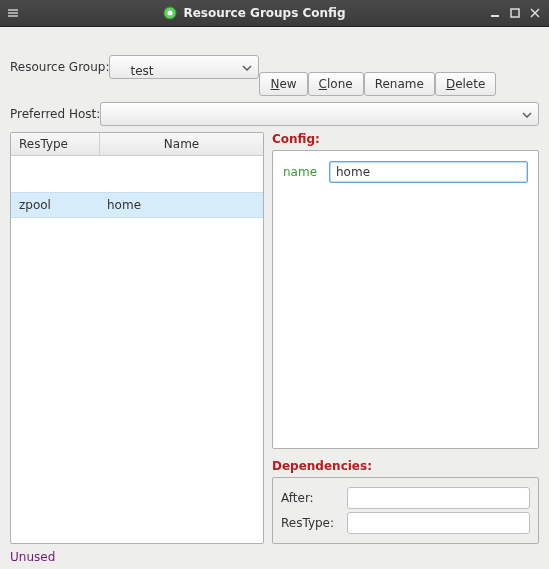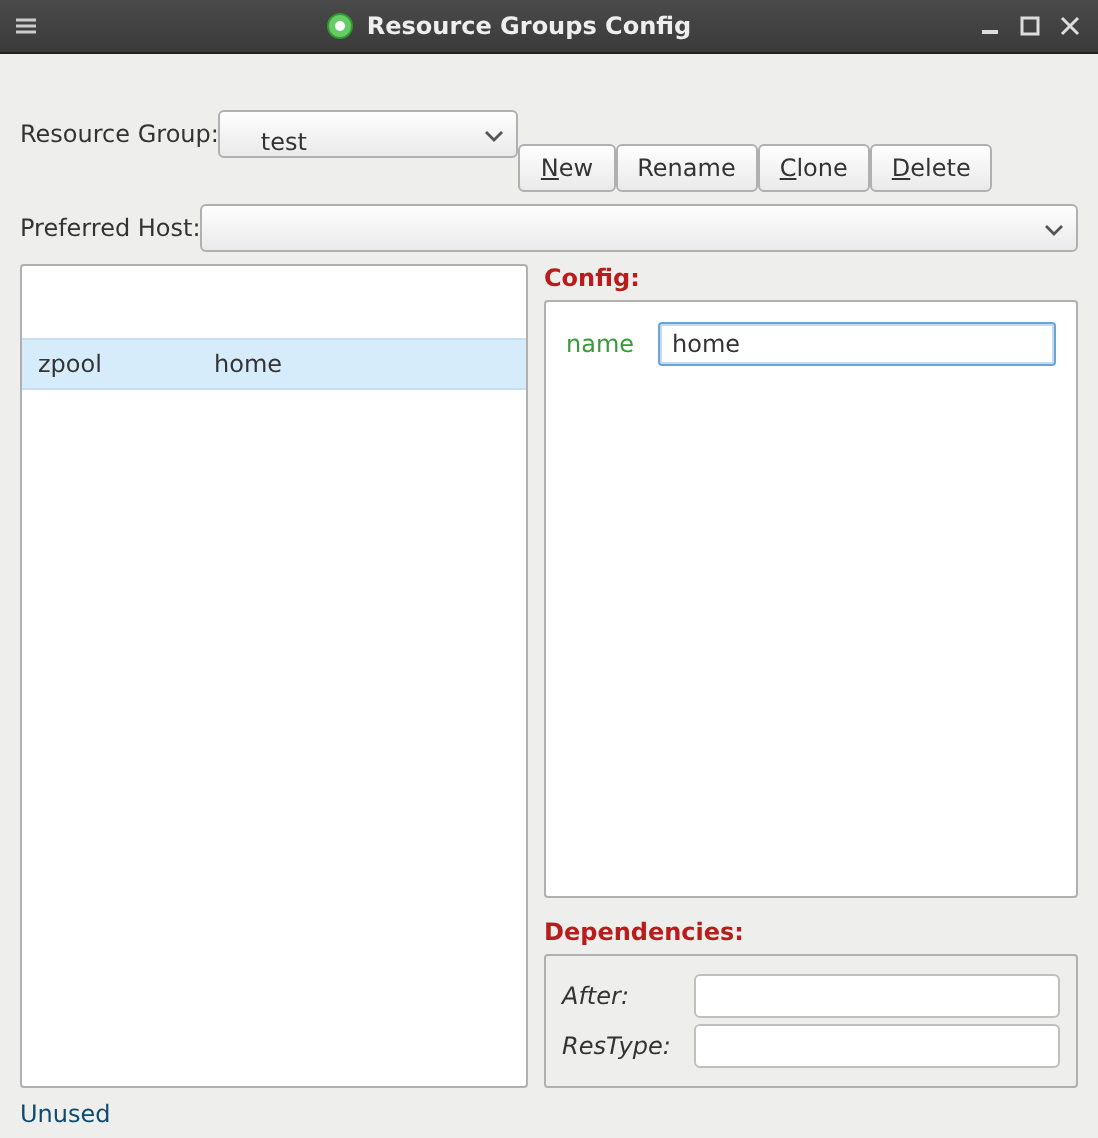--- a/index.html
+++ b/index.html
@@ -198,39 +198,38 @@
   }
   .dep-row {
     display: flex;
     align-items: center;
     gap: 6px;
     margin: 3px 0;
   }
   .dep-row .dlabel {
     width: 60px;
     color: #333;
-    font-style: italic;
   }
   .dep-input {
     flex: 1;
     height: 22px;
     border: 1px solid #bfbfbf;
     border-radius: 3px;
     background: #fff;
     box-sizing: border-box;
     padding: 0 6px;
     font-family: inherit;
     font-size: 12px;
   }
   .footer {
     display: flex;
     align-items: center;
     padding-top: 6px;
   }
-  .footer .status { color: #0c4a6e; }
+  .footer .status { color: #701a75; }
   .footer .spacer { flex: 1; }
   .save-ring {
     border: 3px solid #e02020;
     border-radius: 50% / 60%;
     padding: 2px 3px;
     box-shadow: 0 0 2px rgba(224,32,32,0.6);
   }
 </style>
 </head>
 <body>
@@ -276,24 +275,24 @@
       <span class="arrow">
         <svg width="10" height="6">
             <path d="M1 1l4 4 4-4" fill="none" stroke="#555" stroke-width="1.4"></path>
           </svg>
       </span>
     </div>
     <div class="btn">
         <span><span class="ul">N</span><span></span>ew</span>
       </div>
     <div class="btn">
+        <span><span class="ul">C</span>lone</span>
+      </div>
+    <div class="btn">
         <span>Rename</span>
-      </div>
-    <div class="btn">
-        <span><span class="ul">C</span>lone</span>
       </div>
     <div class="btn">
         <span><span class="ul">D</span>elete</span>
       </div>
   </div>
 
   <div class="row">
     <span class="label">Preferred Host:</span>
     <div class="combo">
       <span></span>
@@ -301,20 +300,24 @@
         <svg width="10" height="6">
             <path d="M1 1l4 4 4-4" fill="none" stroke="#555" stroke-width="1.4"></path>
           </svg>
       </span>
     </div>
   </div>
 
   <div class="main">
     <div class="left-pane">
       <div class="listbox">
+        <div class="list-header">
+          <div class="col col-restype">ResType</div>
+          <div class="col col-name">Name</div>
+        </div>
         <div class="list-rows">
           <div class="list-row">
             <div class="cell col-restype">zpool</div>
             <div class="cell">home</div>
           </div>
         </div>
       </div>
     </div>
 
     <div class="right-pane">

